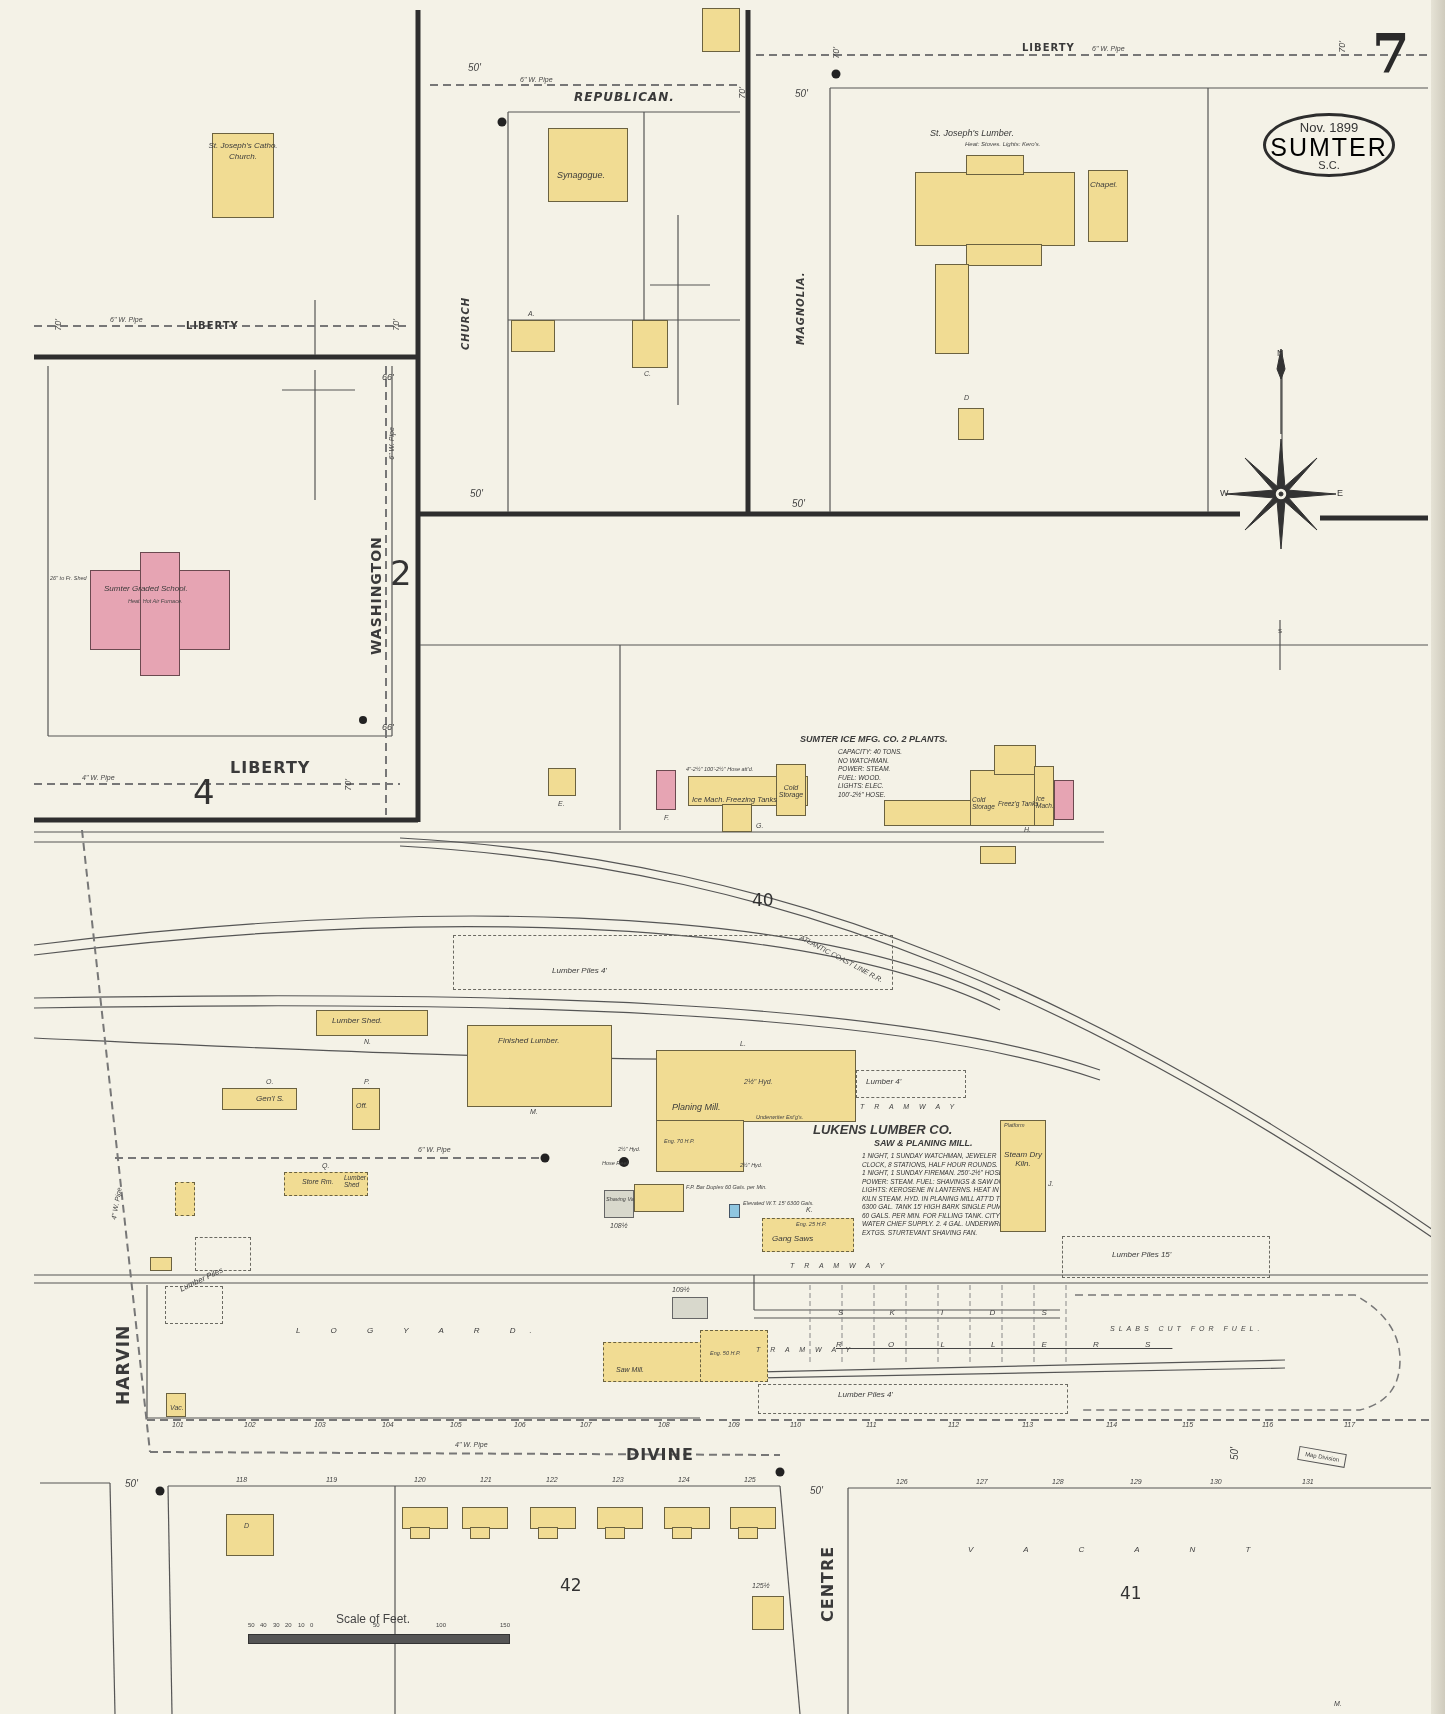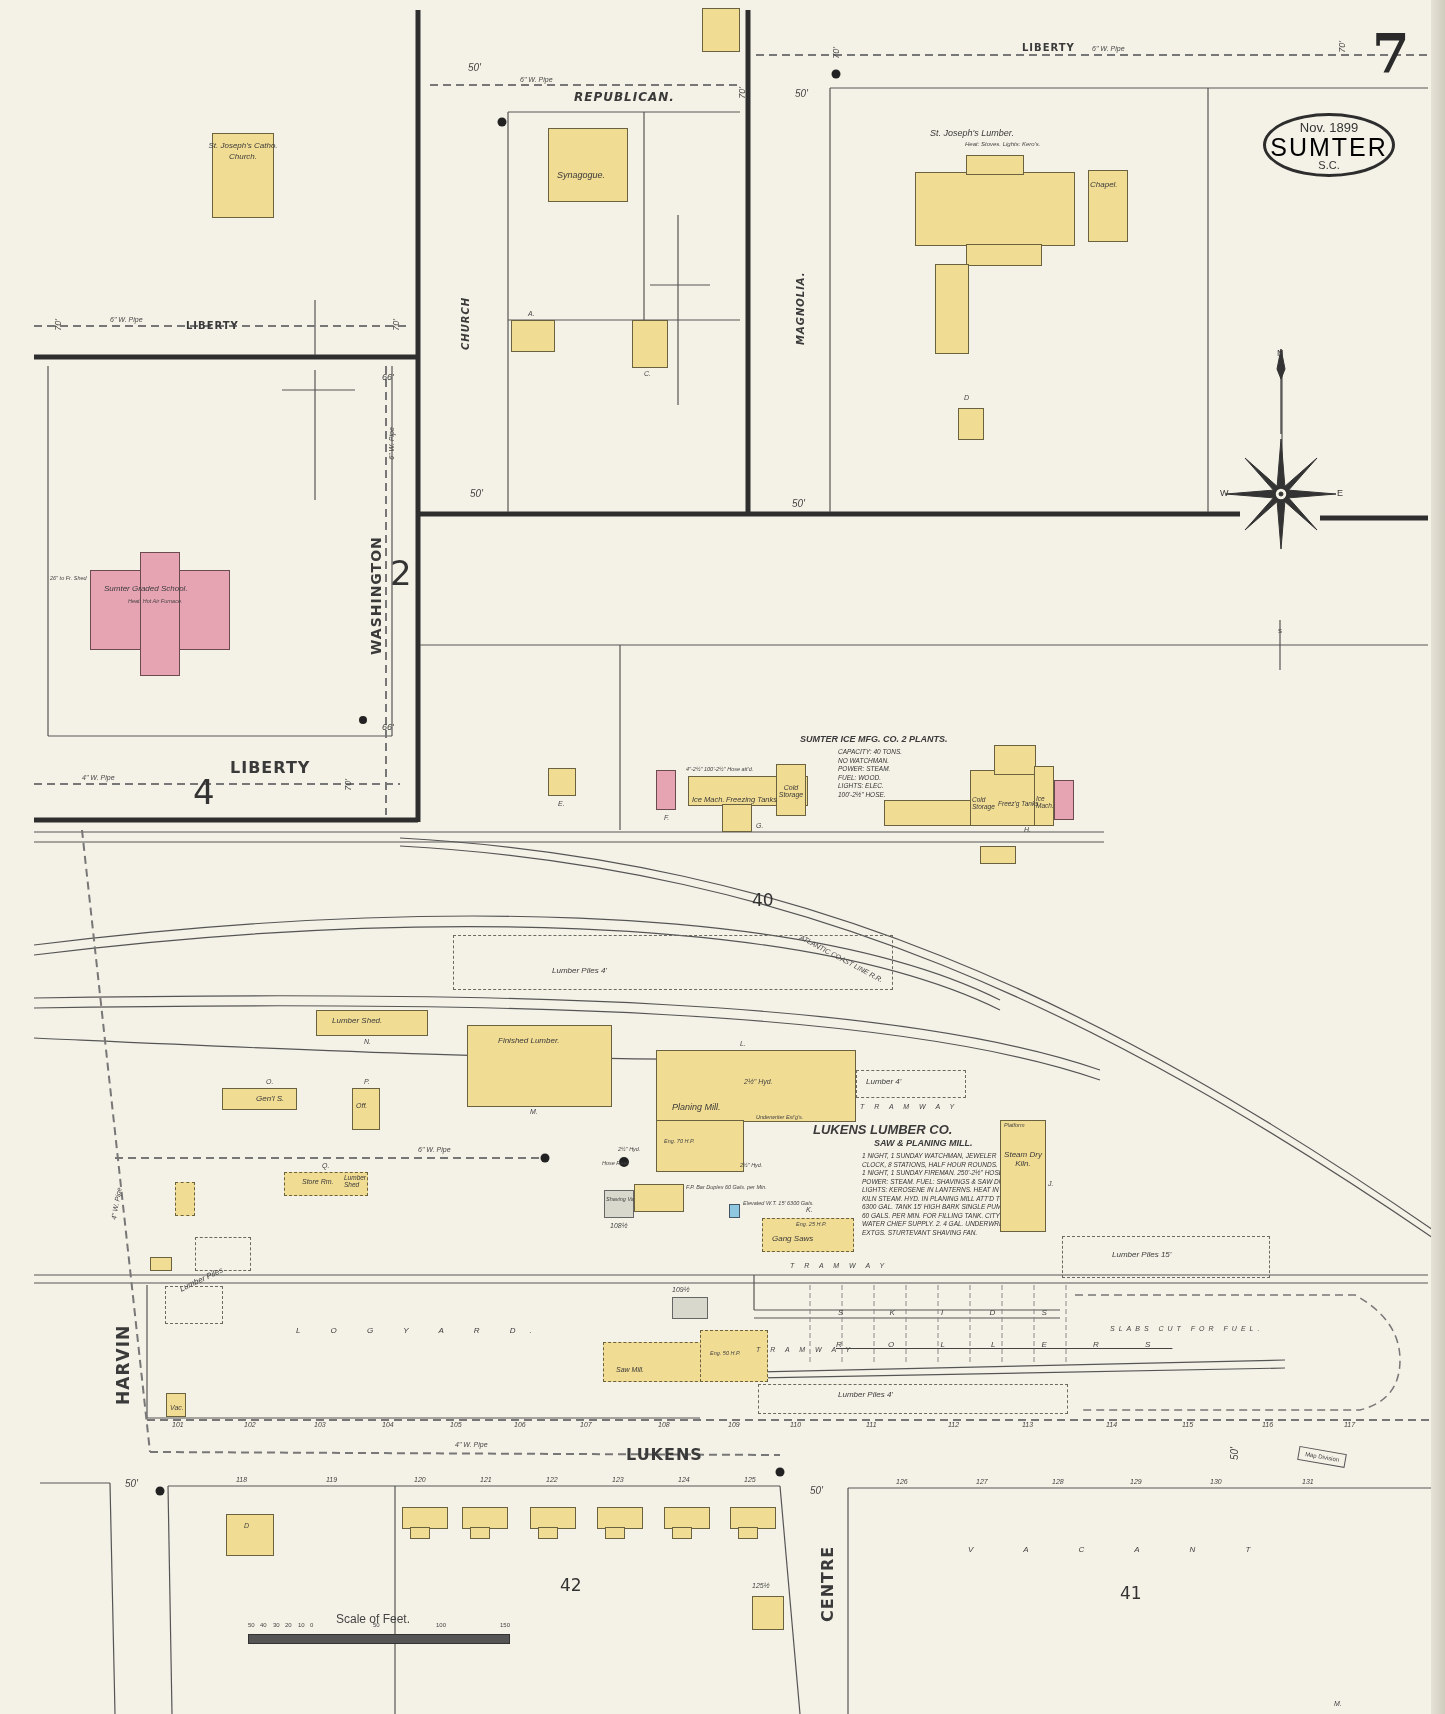--- a/index.html
+++ b/index.html
@@ -158,21 +158,21 @@
 <div class="lbl small" style="left:1278px;top:628px;font-style:normal;font-size:6px;">S</div>
 
 <div class="street" style="left:1022px;top:42px;font-size:10px;">LIBERTY</div>
 <div class="street" style="left:186px;top:320px;font-size:10px;">LIBERTY</div>
 <div class="street" style="left:230px;top:758px;font-size:16px;">LIBERTY</div>
 <div class="street" style="left:574px;top:90px;font-size:12px;font-style:italic;">REPUBLICAN.</div>
 <div class="street" style="left:460px;top:350px;font-size:10px;transform:rotate(-90deg);transform-origin:left top;font-style:italic;">CHURCH</div>
 <div class="street" style="left:795px;top:345px;font-size:10px;transform:rotate(-90deg);transform-origin:left top;font-style:italic;">MAGNOLIA.</div>
 <div class="street" style="left:368px;top:655px;font-size:14px;transform:rotate(-90deg);transform-origin:left top;">WASHINGTON</div>
 <div class="street" style="left:113px;top:1405px;font-size:17px;transform:rotate(-90deg);transform-origin:left top;">HARVIN</div>
-<div class="street" style="left:626px;top:1445px;font-size:16px;">LUKENS</div>
+<div class="street" style="left:626px;top:1445px;font-size:16px;">DIVINE</div>
 <div class="street" style="left:818px;top:1622px;font-size:16px;transform:rotate(-90deg);transform-origin:left top;">CENTRE</div>
 
 <div class="lbl tiny" style="left:1092px;top:45px;">6" W. Pipe</div>
 <div class="lbl tiny" style="left:520px;top:76px;">6" W. Pipe</div>
 <div class="lbl tiny" style="left:110px;top:316px;">6" W. Pipe</div>
 <div class="lbl tiny" style="left:375px;top:440px;transform:rotate(-90deg);">6" W. Pipe</div>
 <div class="lbl tiny" style="left:82px;top:774px;">4" W. Pipe</div>
 <div class="lbl tiny" style="left:418px;top:1146px;">6" W. Pipe</div>
 <div class="lbl tiny" style="left:100px;top:1200px;transform:rotate(-80deg);">4" W. Pipe</div>
 <div class="lbl tiny" style="left:455px;top:1441px;">4" W. Pipe</div>

